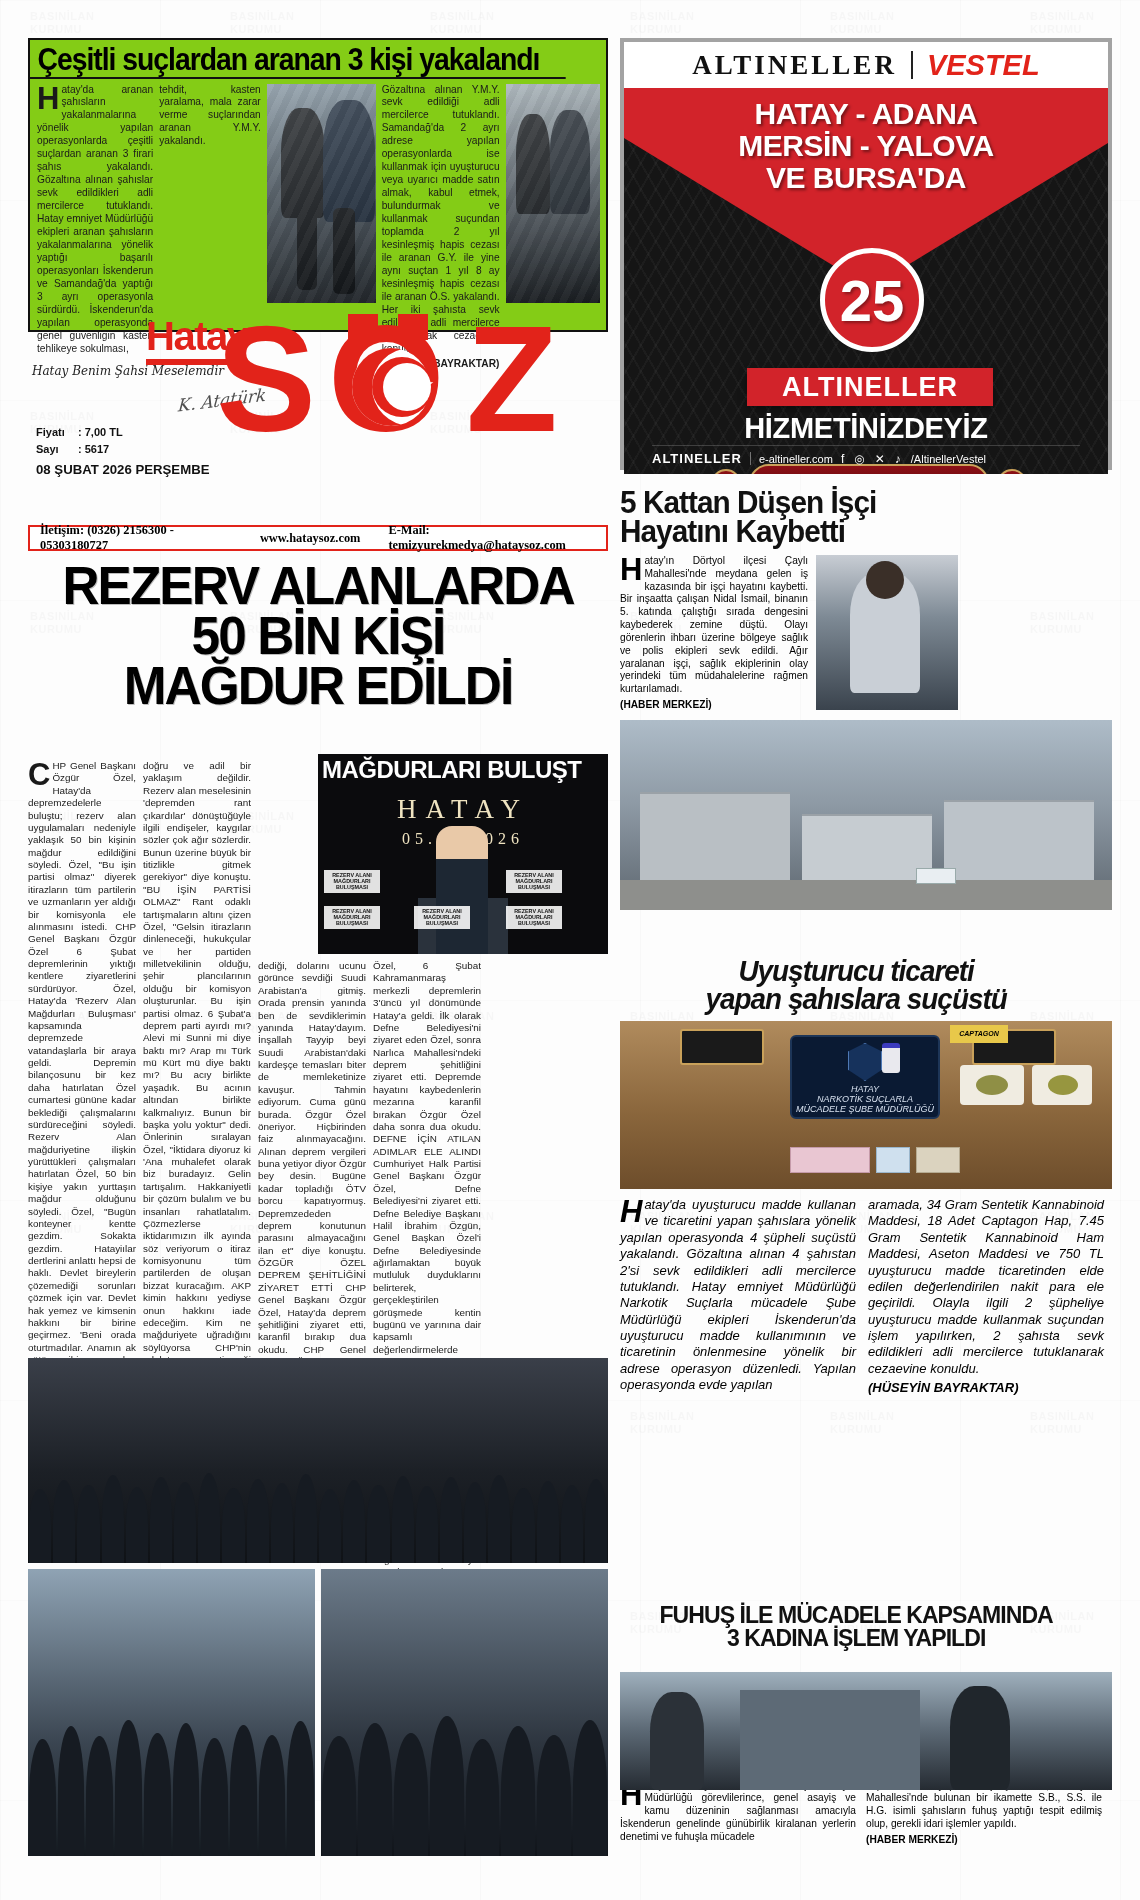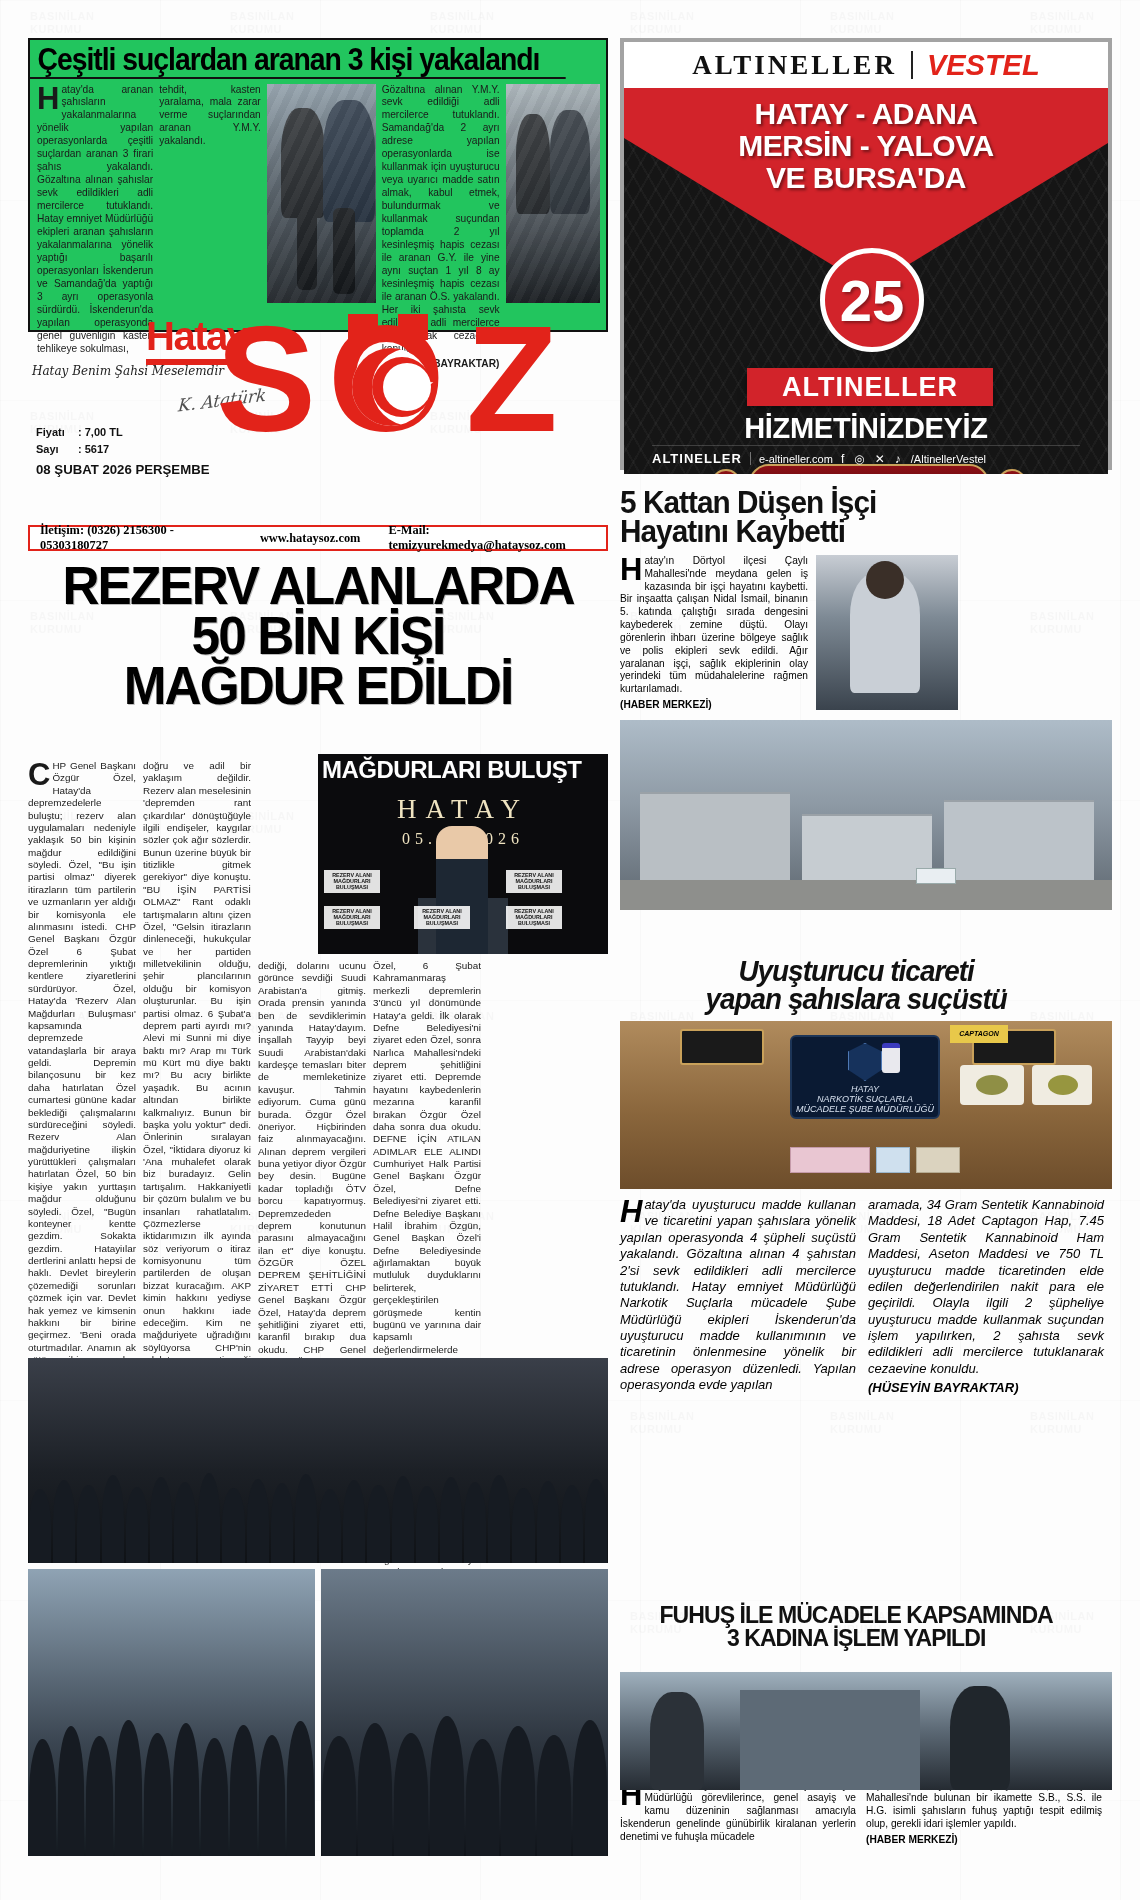--- a/index.html
+++ b/index.html
@@ -33,21 +33,21 @@
     letter-spacing: .5px;
     white-space: pre;
     line-height: 1.15;
   }
 
   
   .topbox {
     position: absolute; left: 28px; top: 38px;
     width: 580px; height: 294px;
     border: 2px solid #111;
-    background: #22c55e;
+    background: #84cc16;
     z-index: 10;
   }
   .topbox h1 {
     margin: 0; padding: 4px 6px 2px 8px;
     font-family: "Liberation Sans", sans-serif;
     font-weight: 900;
     font-size: 30.5px;
     line-height: 1;
     letter-spacing: -1.1px;
     transform: scaleX(.93);

